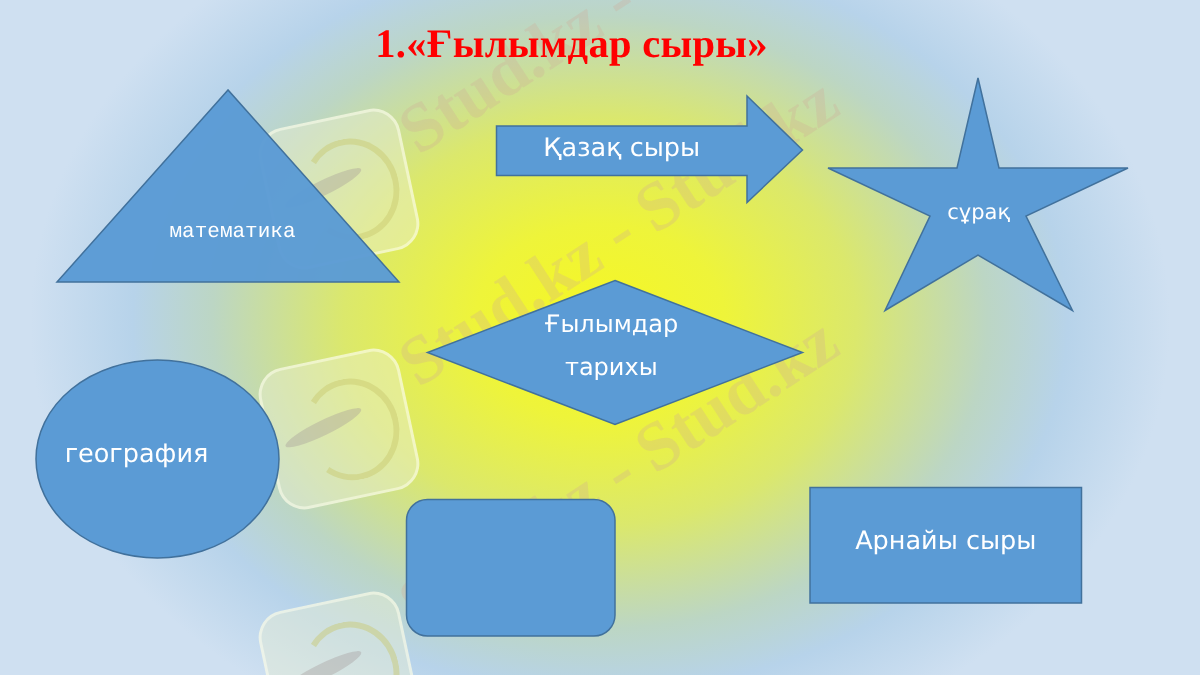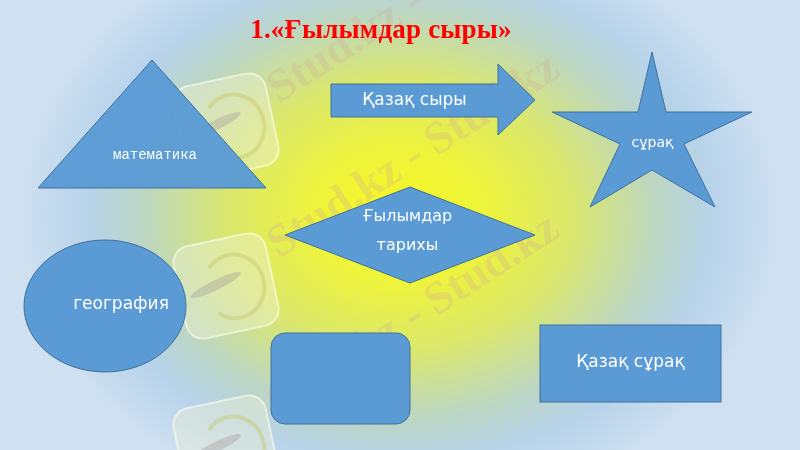--- a/index.html
+++ b/index.html
@@ -74,16 +74,16 @@
       <rect x="271" y="333" width="139" height="91" rx="14" ry="14"></rect>
       <rect x="540" y="325" width="181" height="77"></rect>
     </g>
   </svg>
 
   <div class="label" style="left:80px; top:146px; width:150px; font-size:14px;font-family:Liberation Mono, monospace;">математика</div>
   <div class="label" style="left:331px; top:88px; width:167px; font-size:17px;">Қазақ сыры</div>
   <div class="label" style="left:605px; top:133px; width:95px; font-size:14px;">сұрақ</div>
   <div class="label" style="left:320px; top:205px; width:175px; font-size:16px;">Ғылымдар</div>
   <div class="label" style="left:320px; top:234px; width:175px; font-size:16px;">тарихы</div>
-  <div class="label" style="left:40px; top:292px; width:162px; font-size:17px;">география</div>
-  <div class="label" style="left:540px; top:350px; width:181px; font-size:17px;">Қазақ сұрақ</div>
+  <div class="label" style="left:10px; top:292px; width:162px; font-size:17px;">география</div>
+  <div class="label" style="left:540px; top:350px; width:181px; font-size:17px;">Арнайы сыры</div>
 
 </div>
 
 </body></html>

